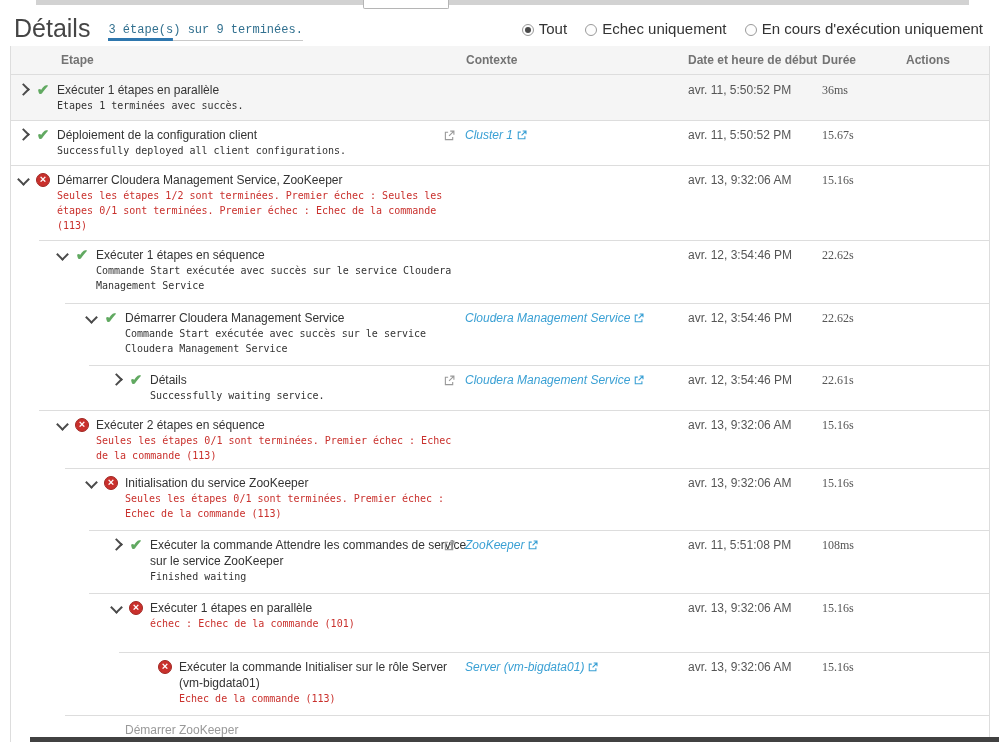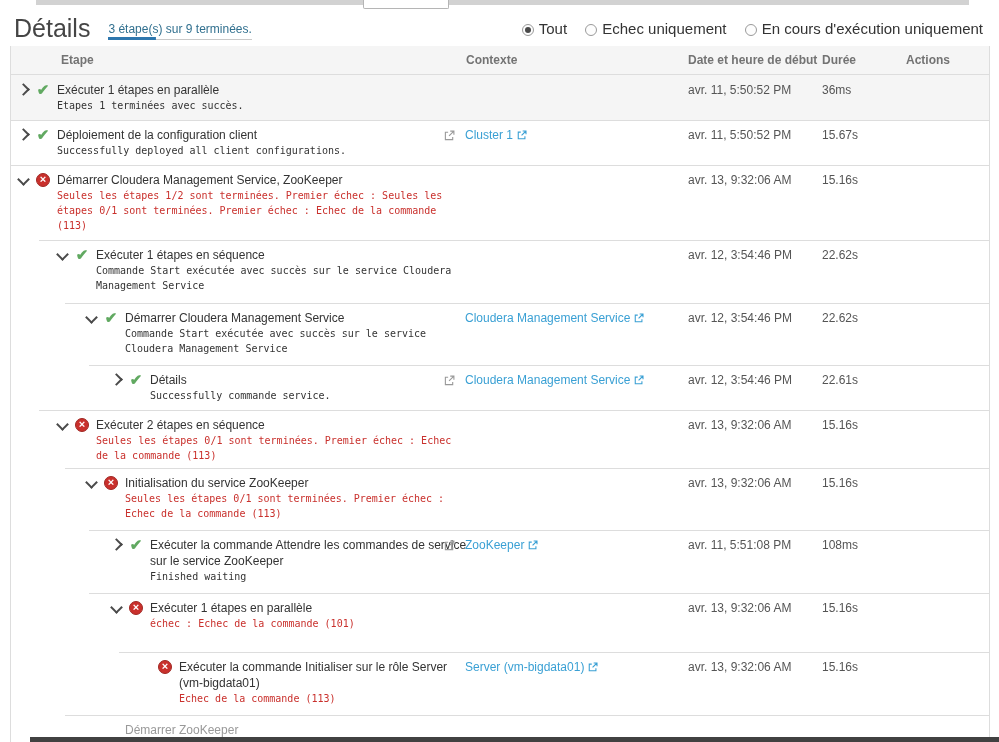--- a/index.html
+++ b/index.html
@@ -50,33 +50,33 @@
     border-radius:50%;color:#fff;font-size:11px;line-height:11px;font-weight:bold;}
   .status.pending{visibility:hidden;}
   .step-text{flex:1;min-width:0;}
   .title-line{line-height:16px;color:#333;white-space:pre;}
   .title-line.pending{color:#999;}
   .msg-line{font-family:"DejaVu Sans Mono",monospace;font-size:10px;line-height:15px;
     color:#333;white-space:pre;}
   .msg-error .msg-line{color:var(--error);}
   .ctx-pre{position:absolute;left:433px;top:10px;color:#999;cursor:pointer;}
   .ctx-link{position:absolute;left:454px;top:8px;color:var(--link);text-decoration:none;
-    white-space:nowrap;cursor:pointer;}
+    white-space:nowrap;cursor:pointer;font-style:italic;}
   .ctx-link svg{vertical-align:-1px;margin-left:4px;}
   .date-cell{position:absolute;left:677px;top:8px;color:#555;white-space:nowrap;}
-  .dur-cell{position:absolute;left:811px;top:8px;color:#555;white-space:nowrap;}
+  .dur-cell{position:absolute;left:811px;top:8px;color:#555;white-space:nowrap;font-family:Liberation Serif, serif;}
 </style>
 </head>
 <body style="--link: #3aa0d4; --error: #c9302c; --success: #61a961; --accent: #2e77ae;">
 
 <div class="browser-strip"></div>
 <div class="browser-tab"></div>
 
 <div class="header-row">
-  <span class="page-title">Détails</span><span class="progress-label" style="background-size: 33.3% 3px, 100% 1px;">3 étape(s) sur 9 terminées.</span>
+  <span class="page-title">Détails</span><span class="progress-label" style="background-size: 33.3% 3px, 100% 1px; font-family: Liberation Mono, monospace;">3 étape(s) sur 9 terminées.</span>
   <span class="filters">
     <label class="filter"><span class="radio selected"></span><span>Tout</span></label>
     <label class="filter"><span class="radio"></span><span>Echec uniquement</span></label>
     <label class="filter"><span class="radio"></span><span>En cours d'exécution uniquement</span></label>
   </span>
 </div>
 
 <div class="cmd-table">
   <div class="thead">
     <span class="th th-step">Etape</span>
@@ -201,21 +201,21 @@
   <div class="row" style="min-height: 45px; height: 45px;">
     <div class="sep" style="left: 78px;"></div>
     <div class="step-cell" style="left: 101px;">
       <span class="chev collapsed"></span>
       <span class="status success">✔</span>
       <div class="step-text">
         <div class="title">
               <div class="title-line">Détails</div>
             </div>
         <div class="msg">
-              <div class="msg-line">Successfully commande service.</div>
+              <div class="msg-line">Successfully waiting service.</div>
             </div>
       </div>
     </div>
     <span class="ctx-pre">
       <svg width="11" height="11" viewBox="0 0 12 12">
             <path d="M4.5 2.5 H1.5 v8 h8 V7.5" fill="none" stroke="currentColor" stroke-width="1.2"></path>
             <path d="M5.5 6.5 L10.5 1.5 M6.8 1.2 h4 v4" fill="none" stroke="currentColor" stroke-width="1.2"></path>
           </svg>
     </span>
     <a class="ctx-link"><span class="ctx-text">Cloudera Management Service</span><svg width="10" height="10" viewBox="0 0 12 12">

